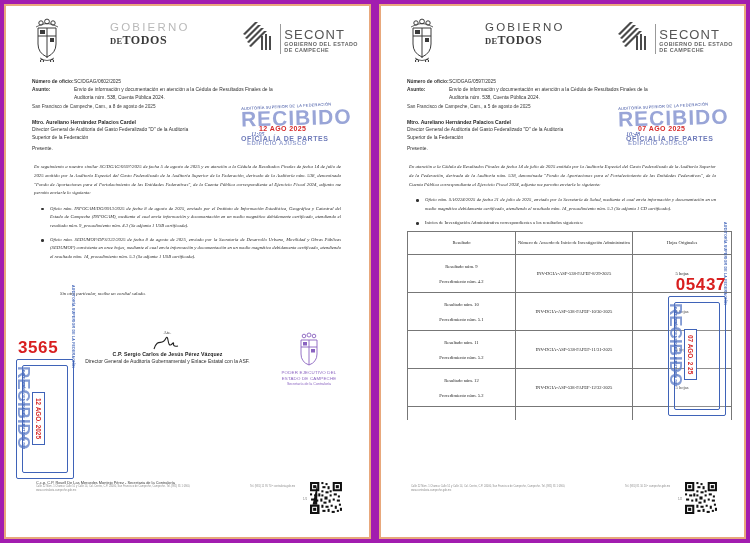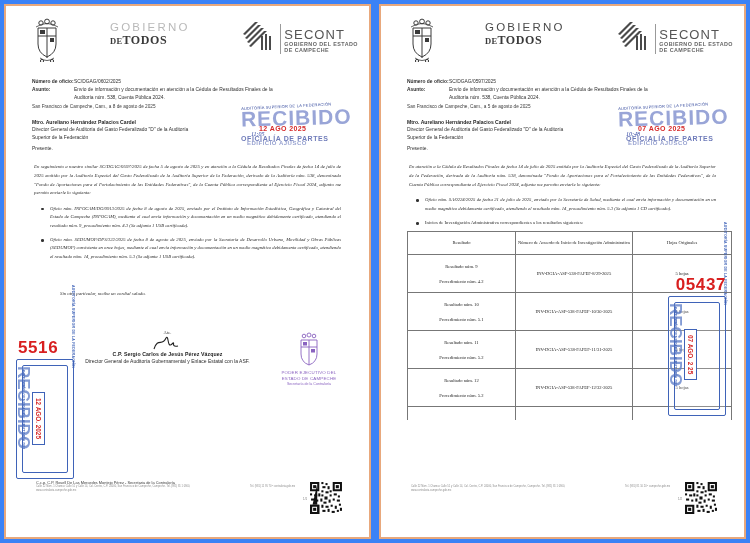--- a/index.html
+++ b/index.html
@@ -5,21 +5,21 @@
   html,body{margin:0;padding:0;}
   body{
     width:750px;height:543px;
     background:#ffffff;
     font-family:"Liberation Sans", sans-serif;
     overflow:hidden;
   }
   .workspace{
     position:relative;width:750px;height:543px;
     display:flex;gap:8px;padding:4px 4px;box-sizing:border-box;
-    background:#3b82f6;
+    background:#a21caf;
   }
   .page{
     position:relative;
     width:369px;height:535px;
     background:#ffffff;
     border:2px solid #e8a87c;
     box-sizing:border-box;
     overflow:hidden;
   }
   .sheet{
@@ -329,21 +329,21 @@
       <div class="stamp stamp-asf" style="right:6px;top:93px;">
         <div class="asf-top">AUDITORÍA SUPERIOR DE LA FEDERACIÓN</div>
         <div class="asf-recibido">RECIBIDO</div>
         <div class="asf-date" style="margin-top:-3px;margin-left:18px;">12 AGO 2025</div>
         <div class="asf-hand" style="margin-left:10px;margin-top:-1px;">11:05</div>
         <div class="asf-bottom" style="margin-top:-2px;">OFICIALÍA DE PARTES</div>
         <div class="asf-bottom2" style="margin-left:6px;margin-top:-2px;">EDIFICIO AJUSCO</div>
       </div>
 
       <div class="stamp" style="left:6px;top:328px;">
-        <div class="folio-red" style="margin-left:2px;">5516</div>
+        <div class="folio-red" style="margin-left:2px;">3565</div>
         <div class="stamp-box" style="margin-top:1px;">
           <div class="stamp-box-inner"></div>
           <div class="stamp-rec-vert">RECIBIDO</div>
           <div class="stamp-date-vert">12 AGO. 2025</div>
           <div class="stamp-vert-l">DIRECCIÓN GENERAL DE AUDITORÍA DEL</div>
           <div class="stamp-vert-r">AUDITORÍA SUPERIOR DE LA FEDERACIÓN</div>
         </div>
       </div>
 
       <div class="footer">

